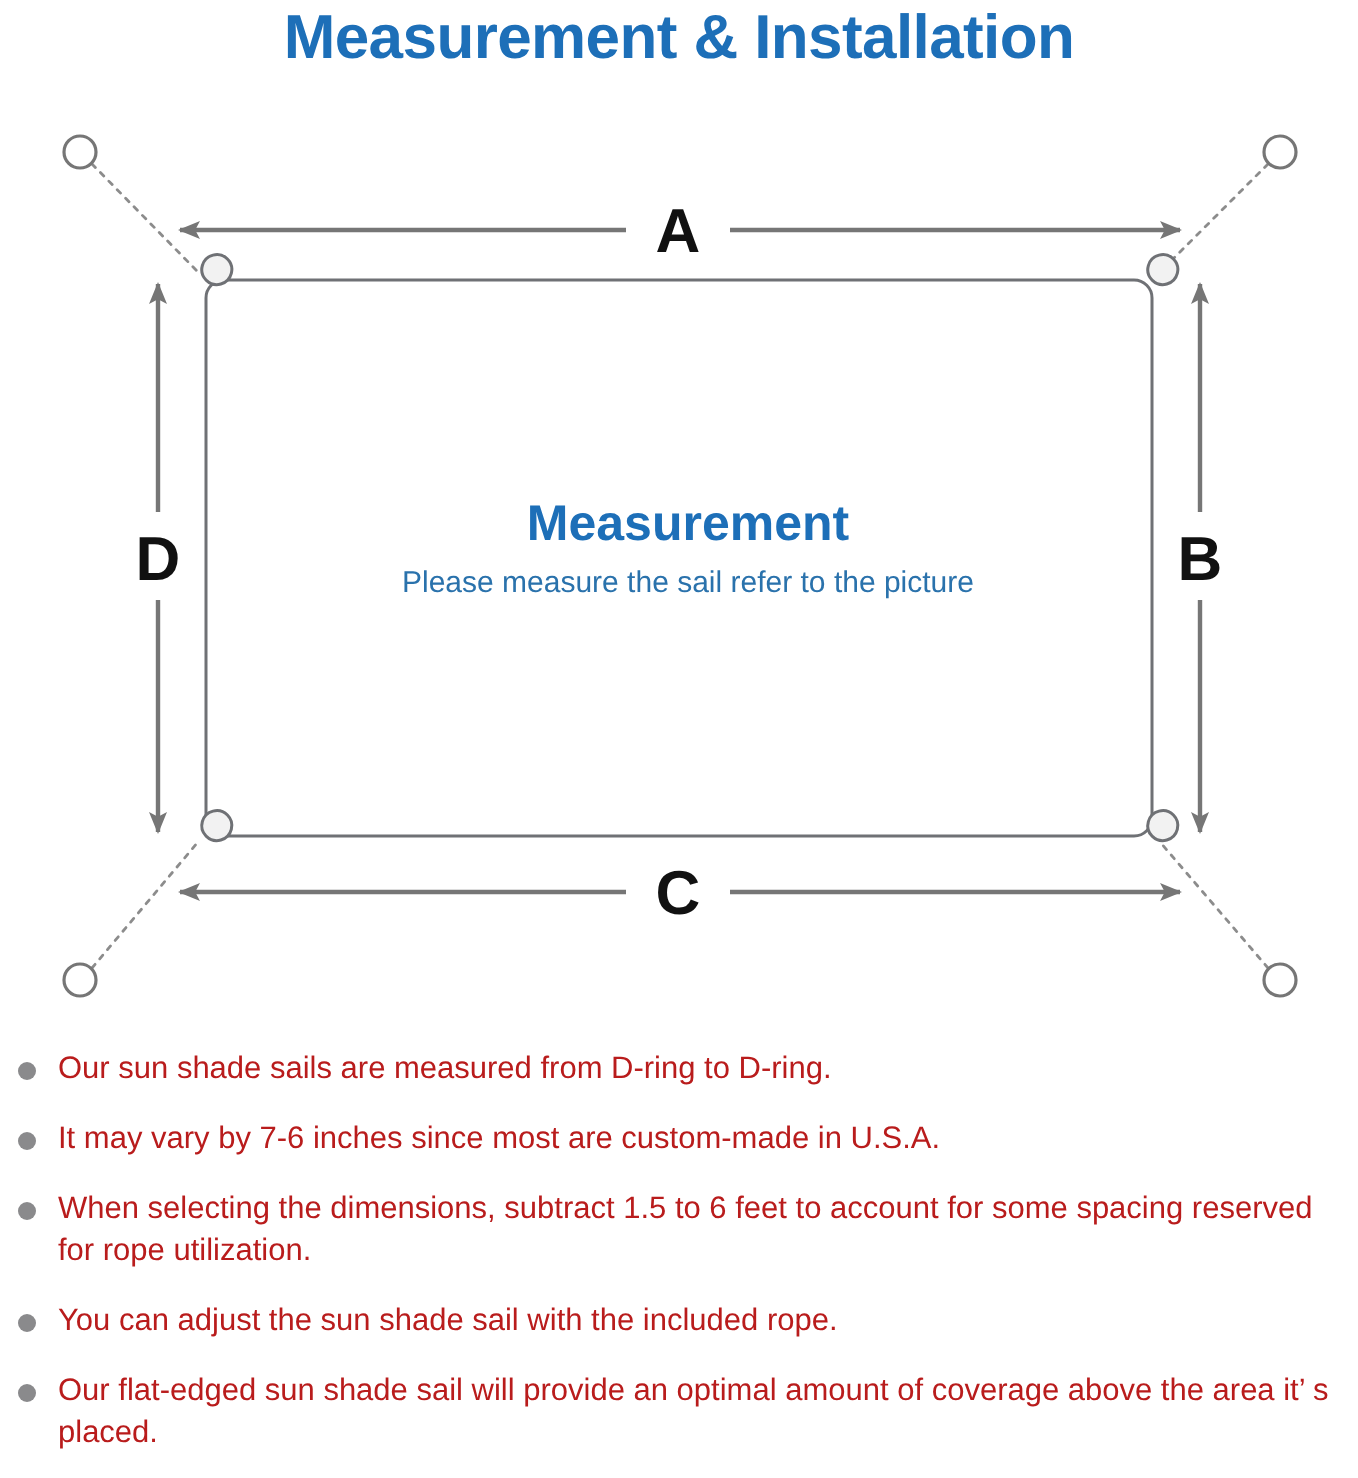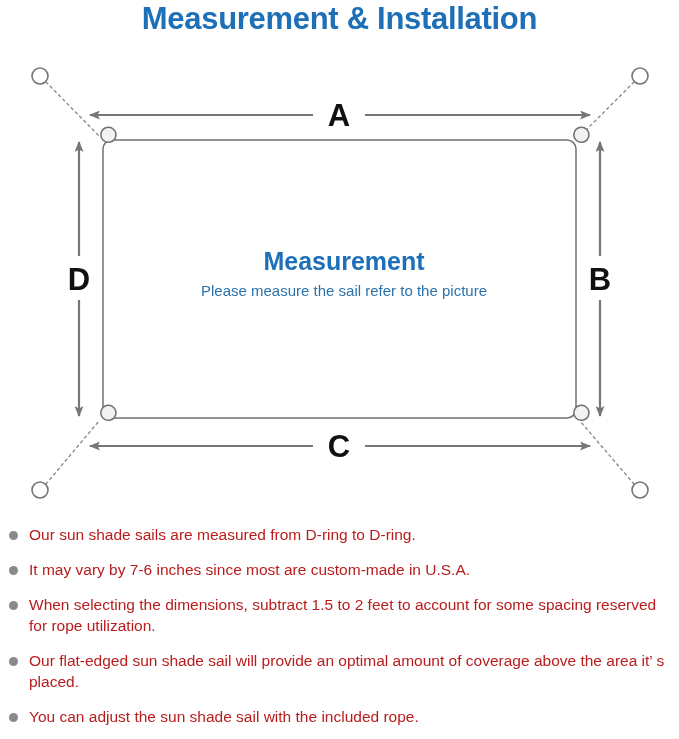--- a/index.html
+++ b/index.html
@@ -158,25 +158,25 @@
     <div class="note-item">
       <span class="note-bullet"></span>
       <span>Our sun shade sails are measured from D-ring to D-ring.</span>
     </div>
     <div class="note-item">
       <span class="note-bullet"></span>
       <span>It may vary by 7-6 inches since most are custom-made in U.S.A.</span>
     </div>
     <div class="note-item">
       <span class="note-bullet"></span>
-      <span>When selecting the dimensions, subtract 1.5 to 2 feet to account for some spacing reserved for rope utilization.</span>
+      <span>When selecting the dimensions, subtract 1.5 to 6 feet to account for some spacing reserved for rope utilization.</span>
+    </div>
+    <div class="note-item">
+      <span class="note-bullet"></span>
+      <span>You can adjust the sun shade sail with the included rope.</span>
     </div>
     <div class="note-item">
       <span class="note-bullet"></span>
       <span>Our flat-edged sun shade sail will provide an optimal amount of coverage above the area it’ s placed.</span>
-    </div>
-    <div class="note-item">
-      <span class="note-bullet"></span>
-      <span>You can adjust the sun shade sail with the included rope.</span>
     </div>
   </div>
 
 </div>
 
 </body></html>

